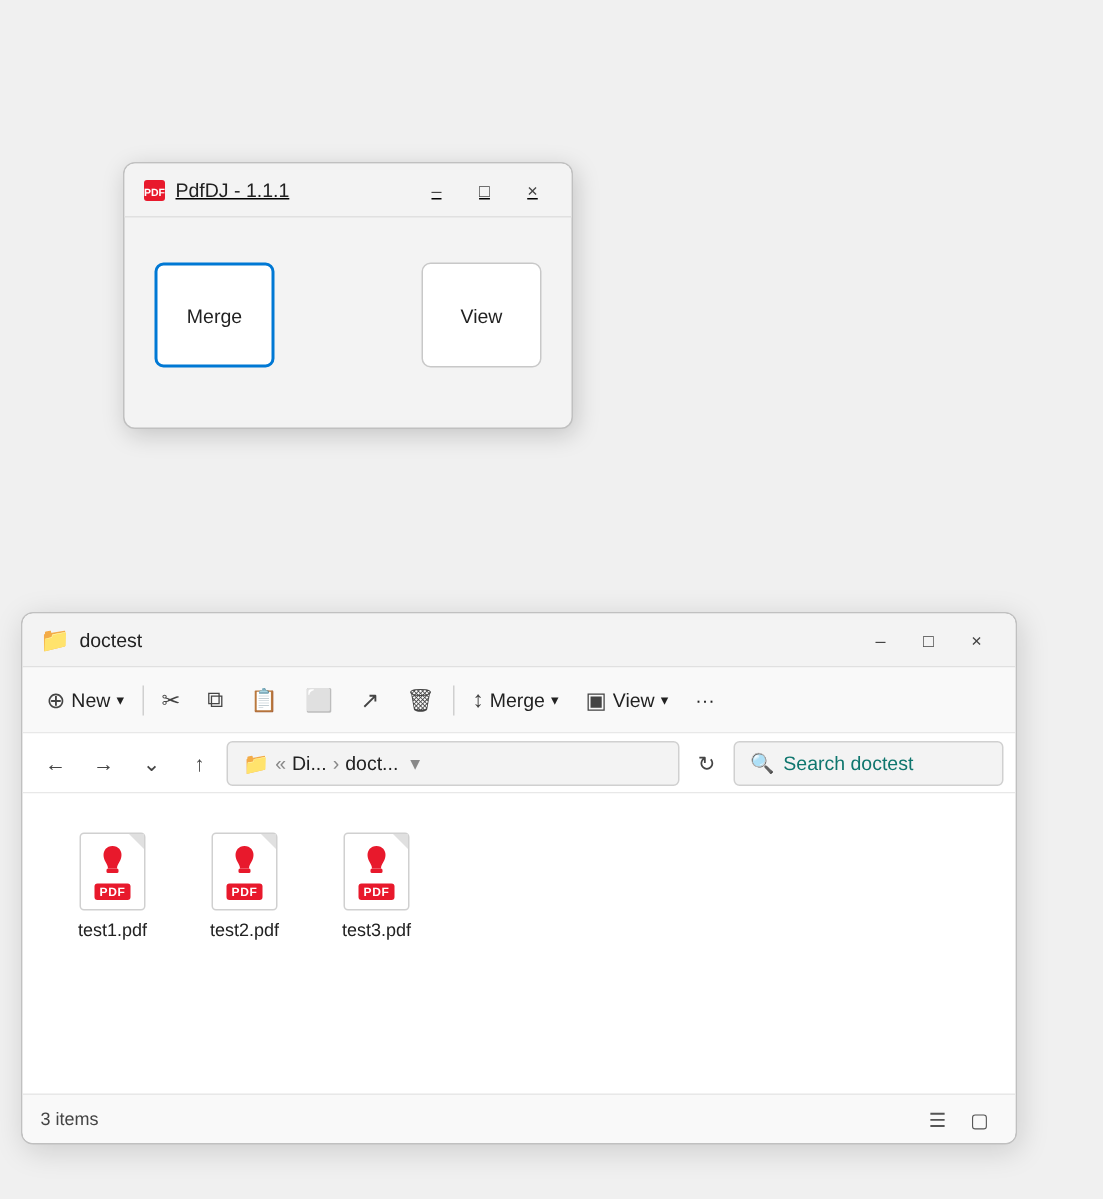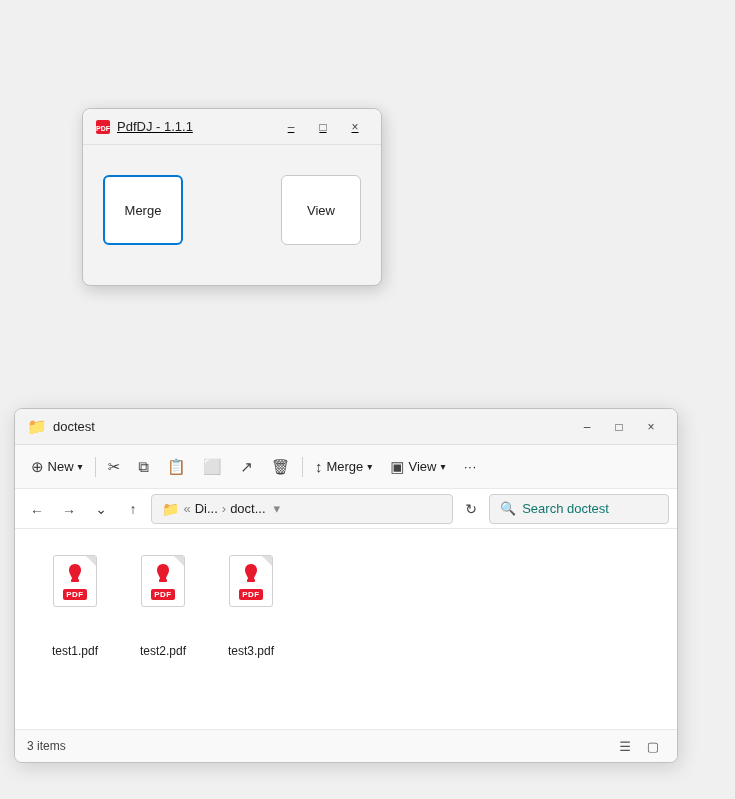--- a/index.html
+++ b/index.html
@@ -292,21 +292,20 @@
     .pdf-acrobat-icon {
       font-size: 18px;
       color: #e8192c;
       line-height: 1;
     }
     .file-name {
       font-size: 12px;
       color: #222;
       text-align: center;
       word-break: break-all;
-      margin-top: 31px;
     }
 
     
     .explorer-statusbar {
       display: flex;
       align-items: center;
       justify-content: space-between;
       padding: 16px 12px;
       height: 16px;
       background: #f9f9f9;

